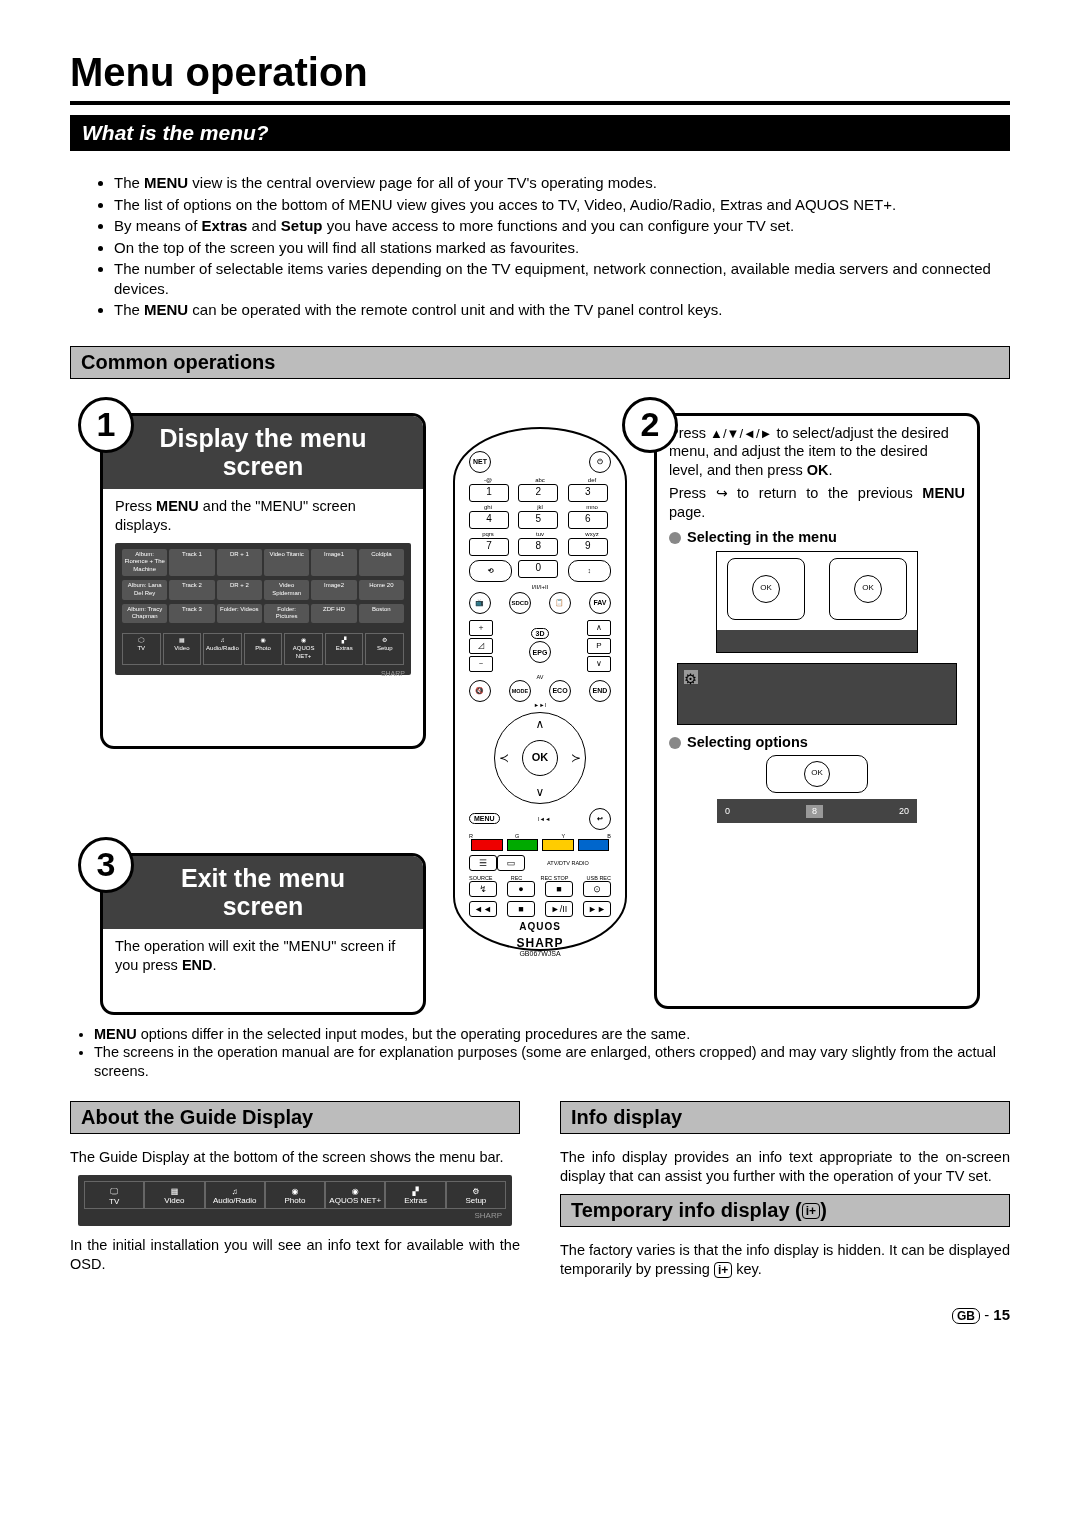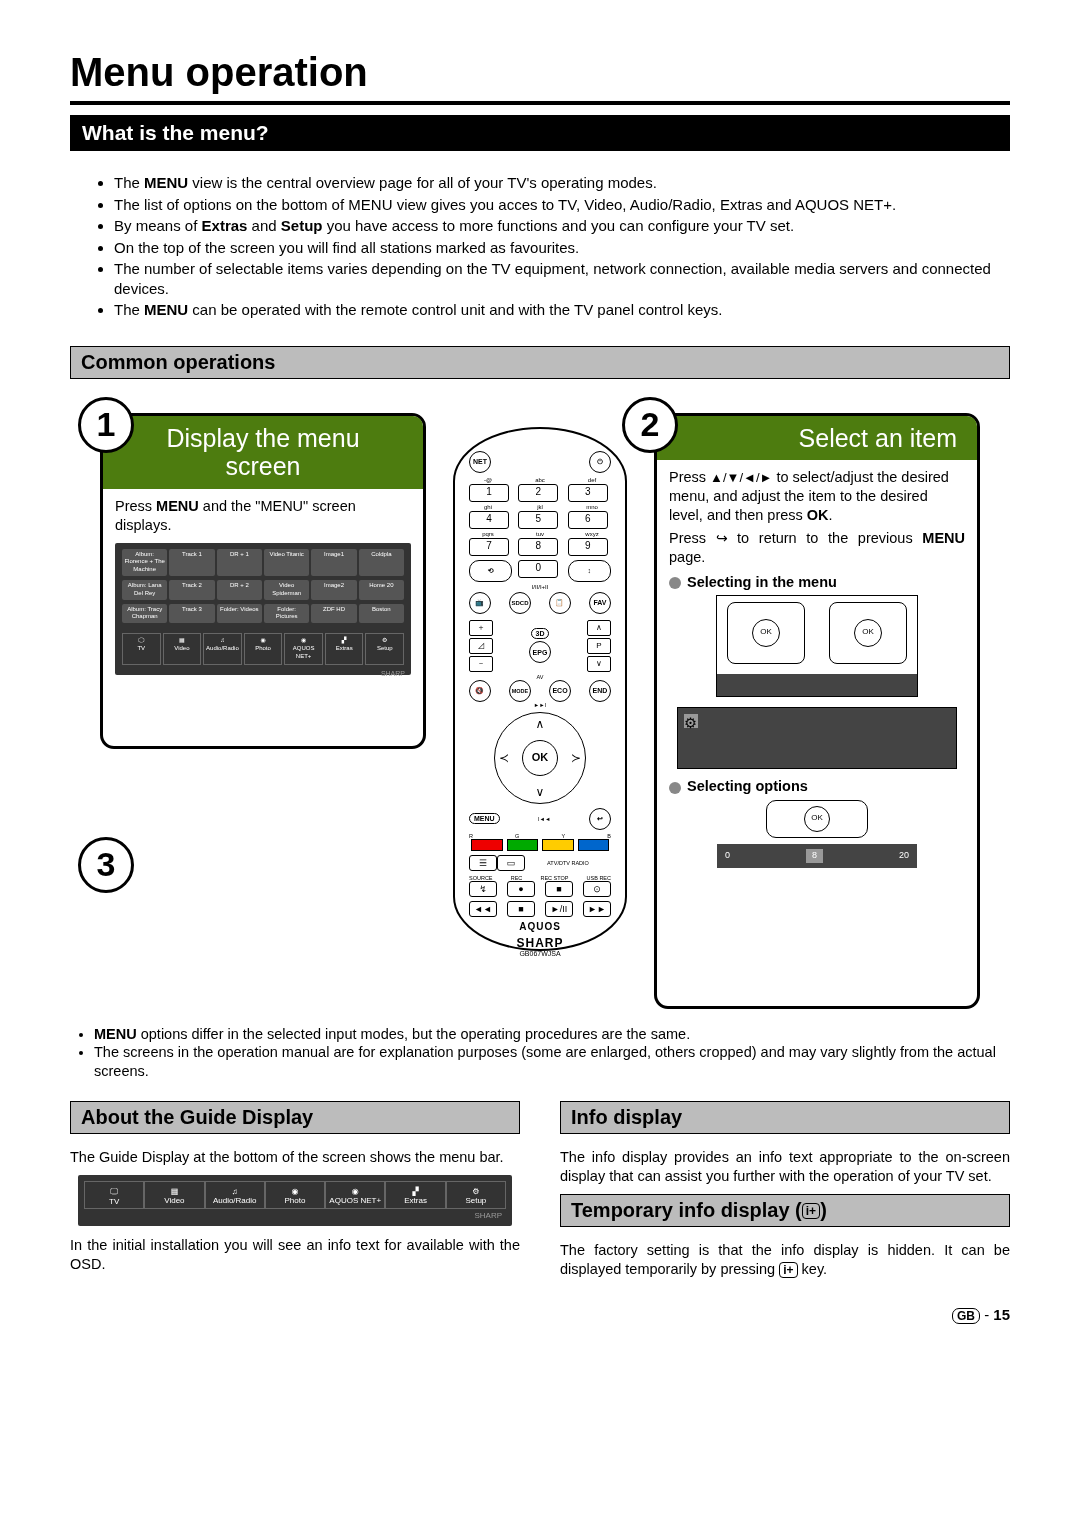--- a/index.html
+++ b/index.html
@@ -20,20 +20,21 @@
     padding-bottom: 6px;
     margin: 0 0 10px 0;
   }
   .section-header-black {
     background: #000;
     color: #fff;
     font-weight: bold;
     font-size: 21px;
     padding: 6px 12px;
     margin: 0;
+    font-style: italic;
   }
   .bullet-block {
     padding: 10px 6px 10px 6px;
   }
   .bullet-block ul {
     margin: 12px;
     padding-left: 26px;
     font-size: 15px;
     line-height: 1.3;
   }
@@ -56,23 +57,23 @@
   .card {
     position: absolute;
     border: 3px solid #000;
     border-radius: 14px;
     background: #fff;
   }
   .card-left-1 { top: 20px; left: 30px; width: 320px; height: 330px; }
   .card-left-3 { top: 460px; left: 30px; width: 320px; height: 150px; padding-bottom:6px;}
   .card-right { top: 20px; right: 30px; width: 320px; height: 590px; }
   .card-header {
-    background: #4d7c0f;
+    background: #404040;
     color: #fff;
-    font-weight: normal;
+    font-weight: bold;
     text-align: center;
     font-size: 25px;
     padding: 8px 40px 8px 40px;
     border-radius: 10px 10px 0 0;
     line-height: 1.15;
   }
   .card-header-2 .card-header { padding-left:8px; }
   .card-body {
     padding: 8px 12px;
     font-size: 14.5px;
@@ -457,23 +458,28 @@
             <div class="md-icon-box">◉<br><span>Photo</span></div>
             <div class="md-icon-box">◉<br><span>AQUOS NET+</span></div>
             <div class="md-icon-box">▞<br><span>Extras</span></div>
             <div class="md-icon-box">⚙<br><span>Setup</span></div>
           </div>
           <div class="md-brand">SHARP</div>
         </div>
       </div>
     </div>
 
+    <div class="card card-left-3">
+      <div class="card-header">Exit the menu screen</div>
+      <div class="card-body">
+        <span>The operation will exit the "MENU" screen if you press </span><strong>END</strong><span>.</span>
+      </div>
+    </div>
 
     <div class="card card-right card-header-2">
-      <div class="card-header" style="text-align:right; padding-right:20px;">Select an item</div>
       <div class="card-body">
         <div>
           <span>Press </span><span class="tri">▲/▼/◄/►</span><span> to select/adjust the desired menu, and adjust the item to the desired level, and then press </span><strong>OK</strong><span>.</span>
         </div>
         <div style="text-align:justify; margin-top:4px;">
           <span>Press  </span><span class="back-icon">↩</span><span>  to return to the previous </span><strong>MENU</strong><span> page.</span>
         </div>
 
         <div class="small-sub">
           <span class="gbullet"></span><span>Selecting in the menu</span>
@@ -673,21 +679,21 @@
     </div>
 
     <div class="col">
       <div class="subheader-gray">Info display</div>
       <div class="body-text">The info display provides an info text appropriate to the on-screen display that can assist you further with the operation of your TV set.</div>
 
       <div class="subheader-gray">
         <span>Temporary info display (</span><span class="info-icon">i+</span><span>)</span>
       </div>
       <div class="body-text">
-        <span>The factory setting is that the info display is hidden. It can be displayed temporarily by pressing </span><span class="info-icon">i+</span><span> key.</span>
+        <span>The factory varies is that the info display is hidden. It can be displayed temporarily by pressing </span><span class="info-icon">i+</span><span> key.</span>
       </div>
     </div>
   </div>
 
   <div class="footer">
     <span class="gb">GB</span><span> - </span><strong>15</strong>
   </div>
 
 </div>
 

